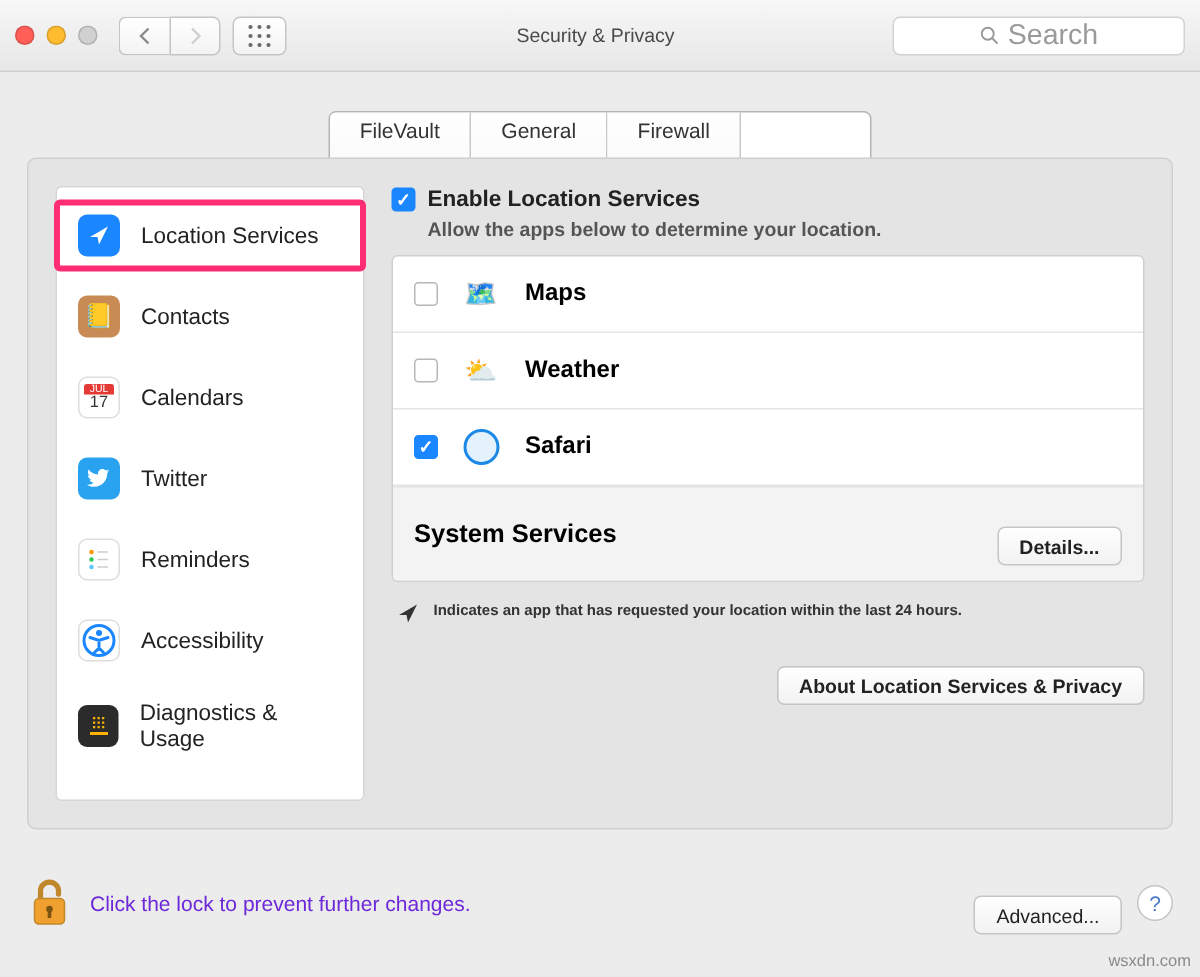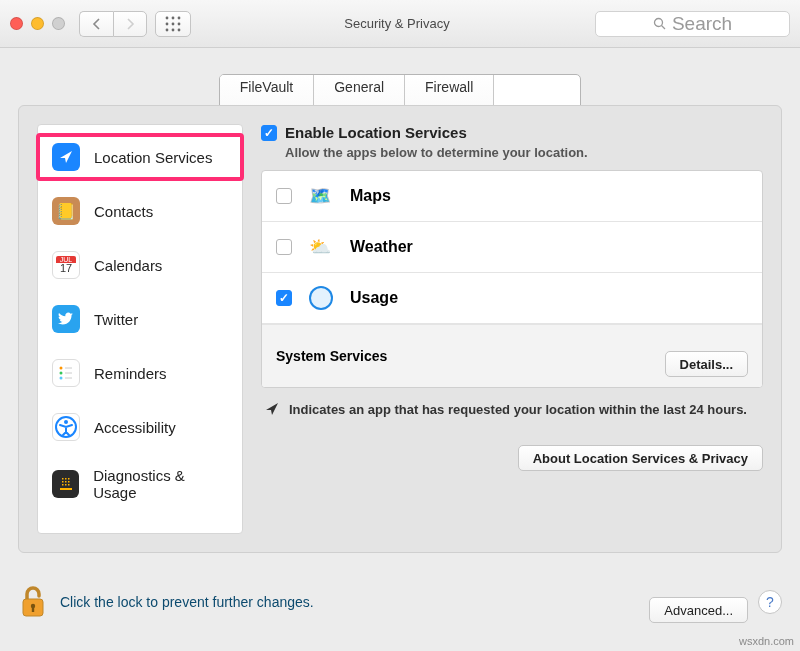--- a/index.html
+++ b/index.html
@@ -45,27 +45,27 @@
   .sys-row { background:#f3f3f3; display:flex; align-items:center; justify-content:space-between; padding:10px 14px; border-top:1px solid #e4e4e4; }
 
   .cb { width:16px; height:16px; border:1px solid #b7b7b7; border-radius:3px; background:#fff; display:flex; align-items:center; justify-content:center; }
   .cb.checked { background:#1a86ff; border-color:#1a86ff; }
   .cb.checked::after { content:"✓"; color:#fff; font-size:12px; line-height:1; }
 
   .app-icon { width:30px; height:30px; border-radius:6px; display:flex; align-items:center; justify-content:center; font-size:18px; }
 
   .btn { height:26px; padding:0 14px; border:1px solid #c5c5c5; border-radius:5px; background:linear-gradient(#fff,#f2f2f2); font-size:13px; color:#222; display:inline-flex; align-items:center;margin-top:16px; }
 
-  .footnote { display:flex; gap:10px; font-size:13px; color:#333; margin:14px 4px 0 4px; align-items:flex-start; }
+  .footnote { display:flex; gap:10px; font-size:10px; color:#333; margin:14px 4px 0 4px; align-items:flex-start; }
   .about-row { display:flex; justify-content:flex-end; margin-top:12px; }
 
   
   .bottom { position:absolute; left:18px; right:18px; bottom:28px; display:flex; align-items:center; }
   .lock { width:30px; height:34px; margin-right:12px; }
-  .bottom-text { font-size:14px; color:#0c4a6e; flex:1; }
+  .bottom-text { font-size:14px; color:#6d28d9; flex:1; }
   .help { width:24px; height:24px; border:1px solid #c5c5c5; border-radius:50%; color:#4a7ac7; font-size:14px; display:flex; align-items:center; justify-content:center; margin-left:10px; background:#fff; }
 
   .attrib { position:absolute; right:6px; bottom:4px; font-size:11px; color:#8a8a8a; }
 </style>
 </head>
 <body>
 
 <div class="toolbar">
   <div class="traffic">
     <span class="tl-close"></span>
@@ -210,24 +210,24 @@
       <div class="app-row">
         <span class="cb checked"></span>
         <span class="app-icon">
           <svg width="28" height="28" viewBox="0 0 28 28">
               <circle cx="14" cy="14" r="12" fill="#1e88e5"></circle>
               <circle cx="14" cy="14" r="10" fill="#e3f2fd"></circle>
               <path d="M8 20 L15 13 L20 8 L13 15 Z" fill="#e53935"></path>
               <path d="M13 15 L20 8 L15 13 Z" fill="#1e88e5"></path>
             </svg>
         </span>
-        <span>Usage</span>
+        <span>Safari</span>
       </div>
       <div class="sys-row">
-        <span style="font-size:14px">System Services</span>
+        <span style="font-size:17px">System Services</span>
         <span class="btn">Details...</span>
       </div>
     </div>
 
     <div class="footnote">
       <svg width="14" height="14" viewBox="0 0 14 14">
           <path d="M1 8 L13 1 L7 13 L6 8 Z" fill="#333"></path>
         </svg>
       <span>Indicates an app that has requested your location within the last 24 hours.</span>
     </div>

